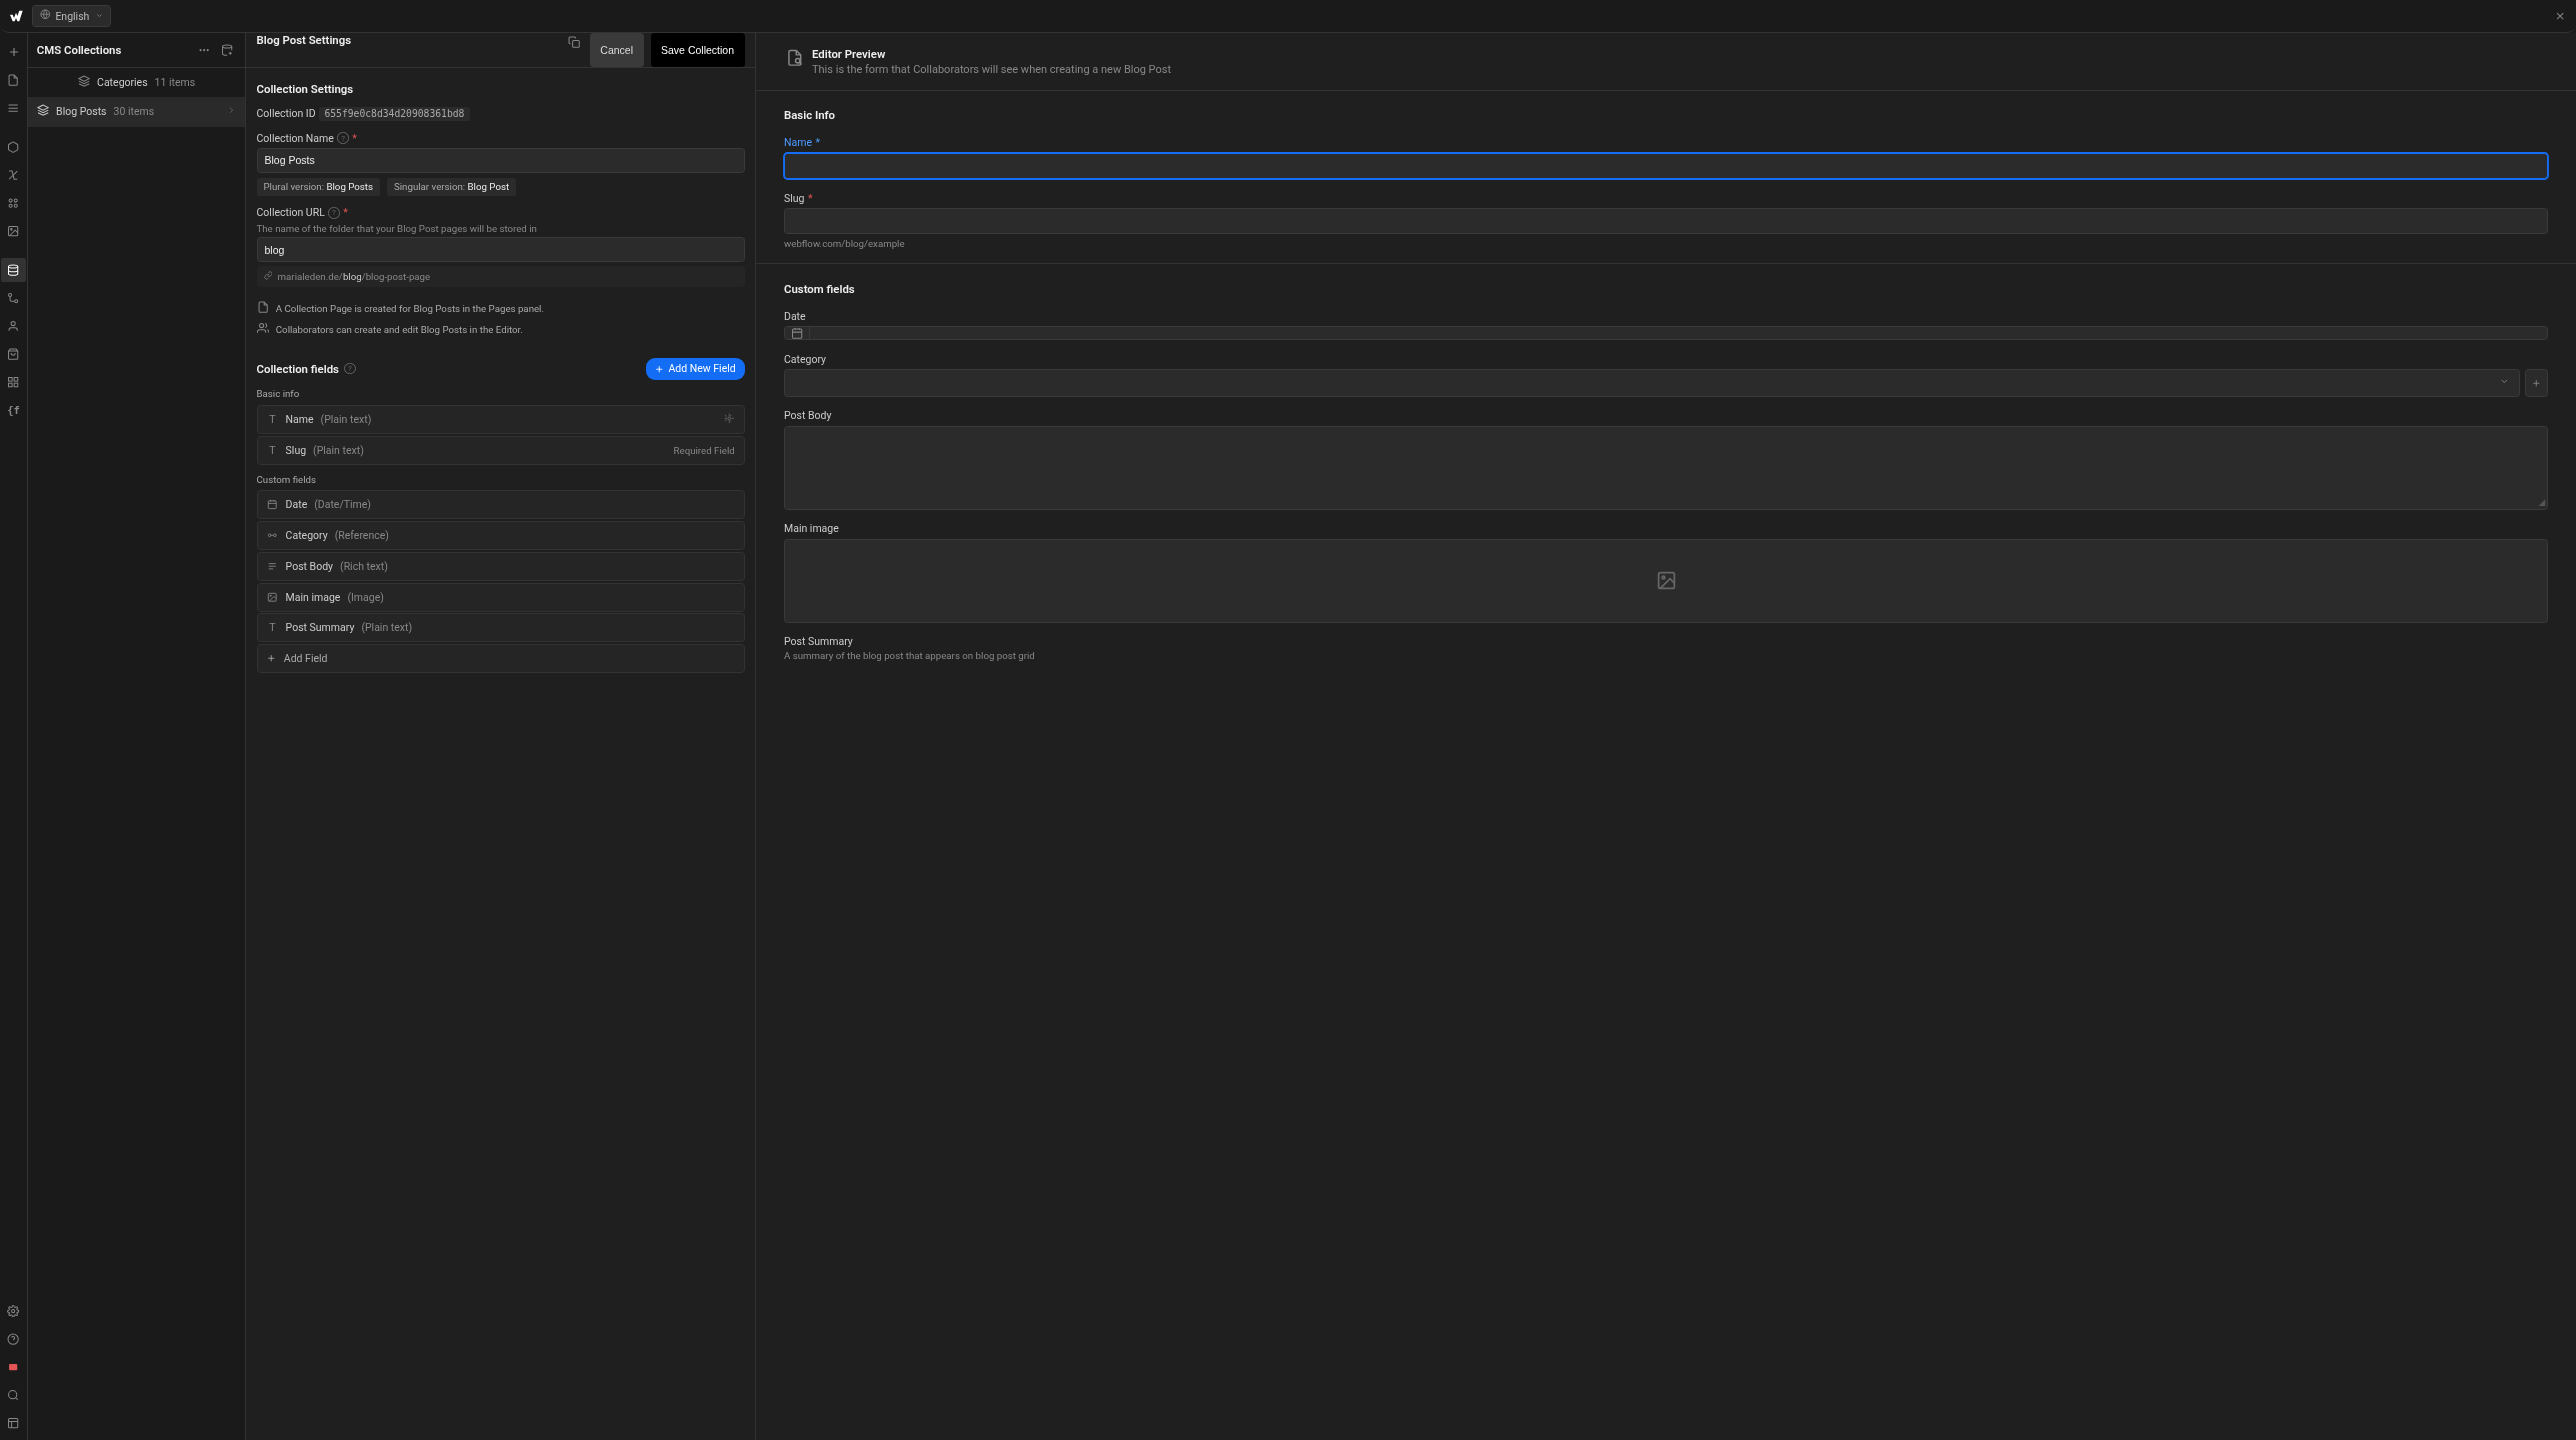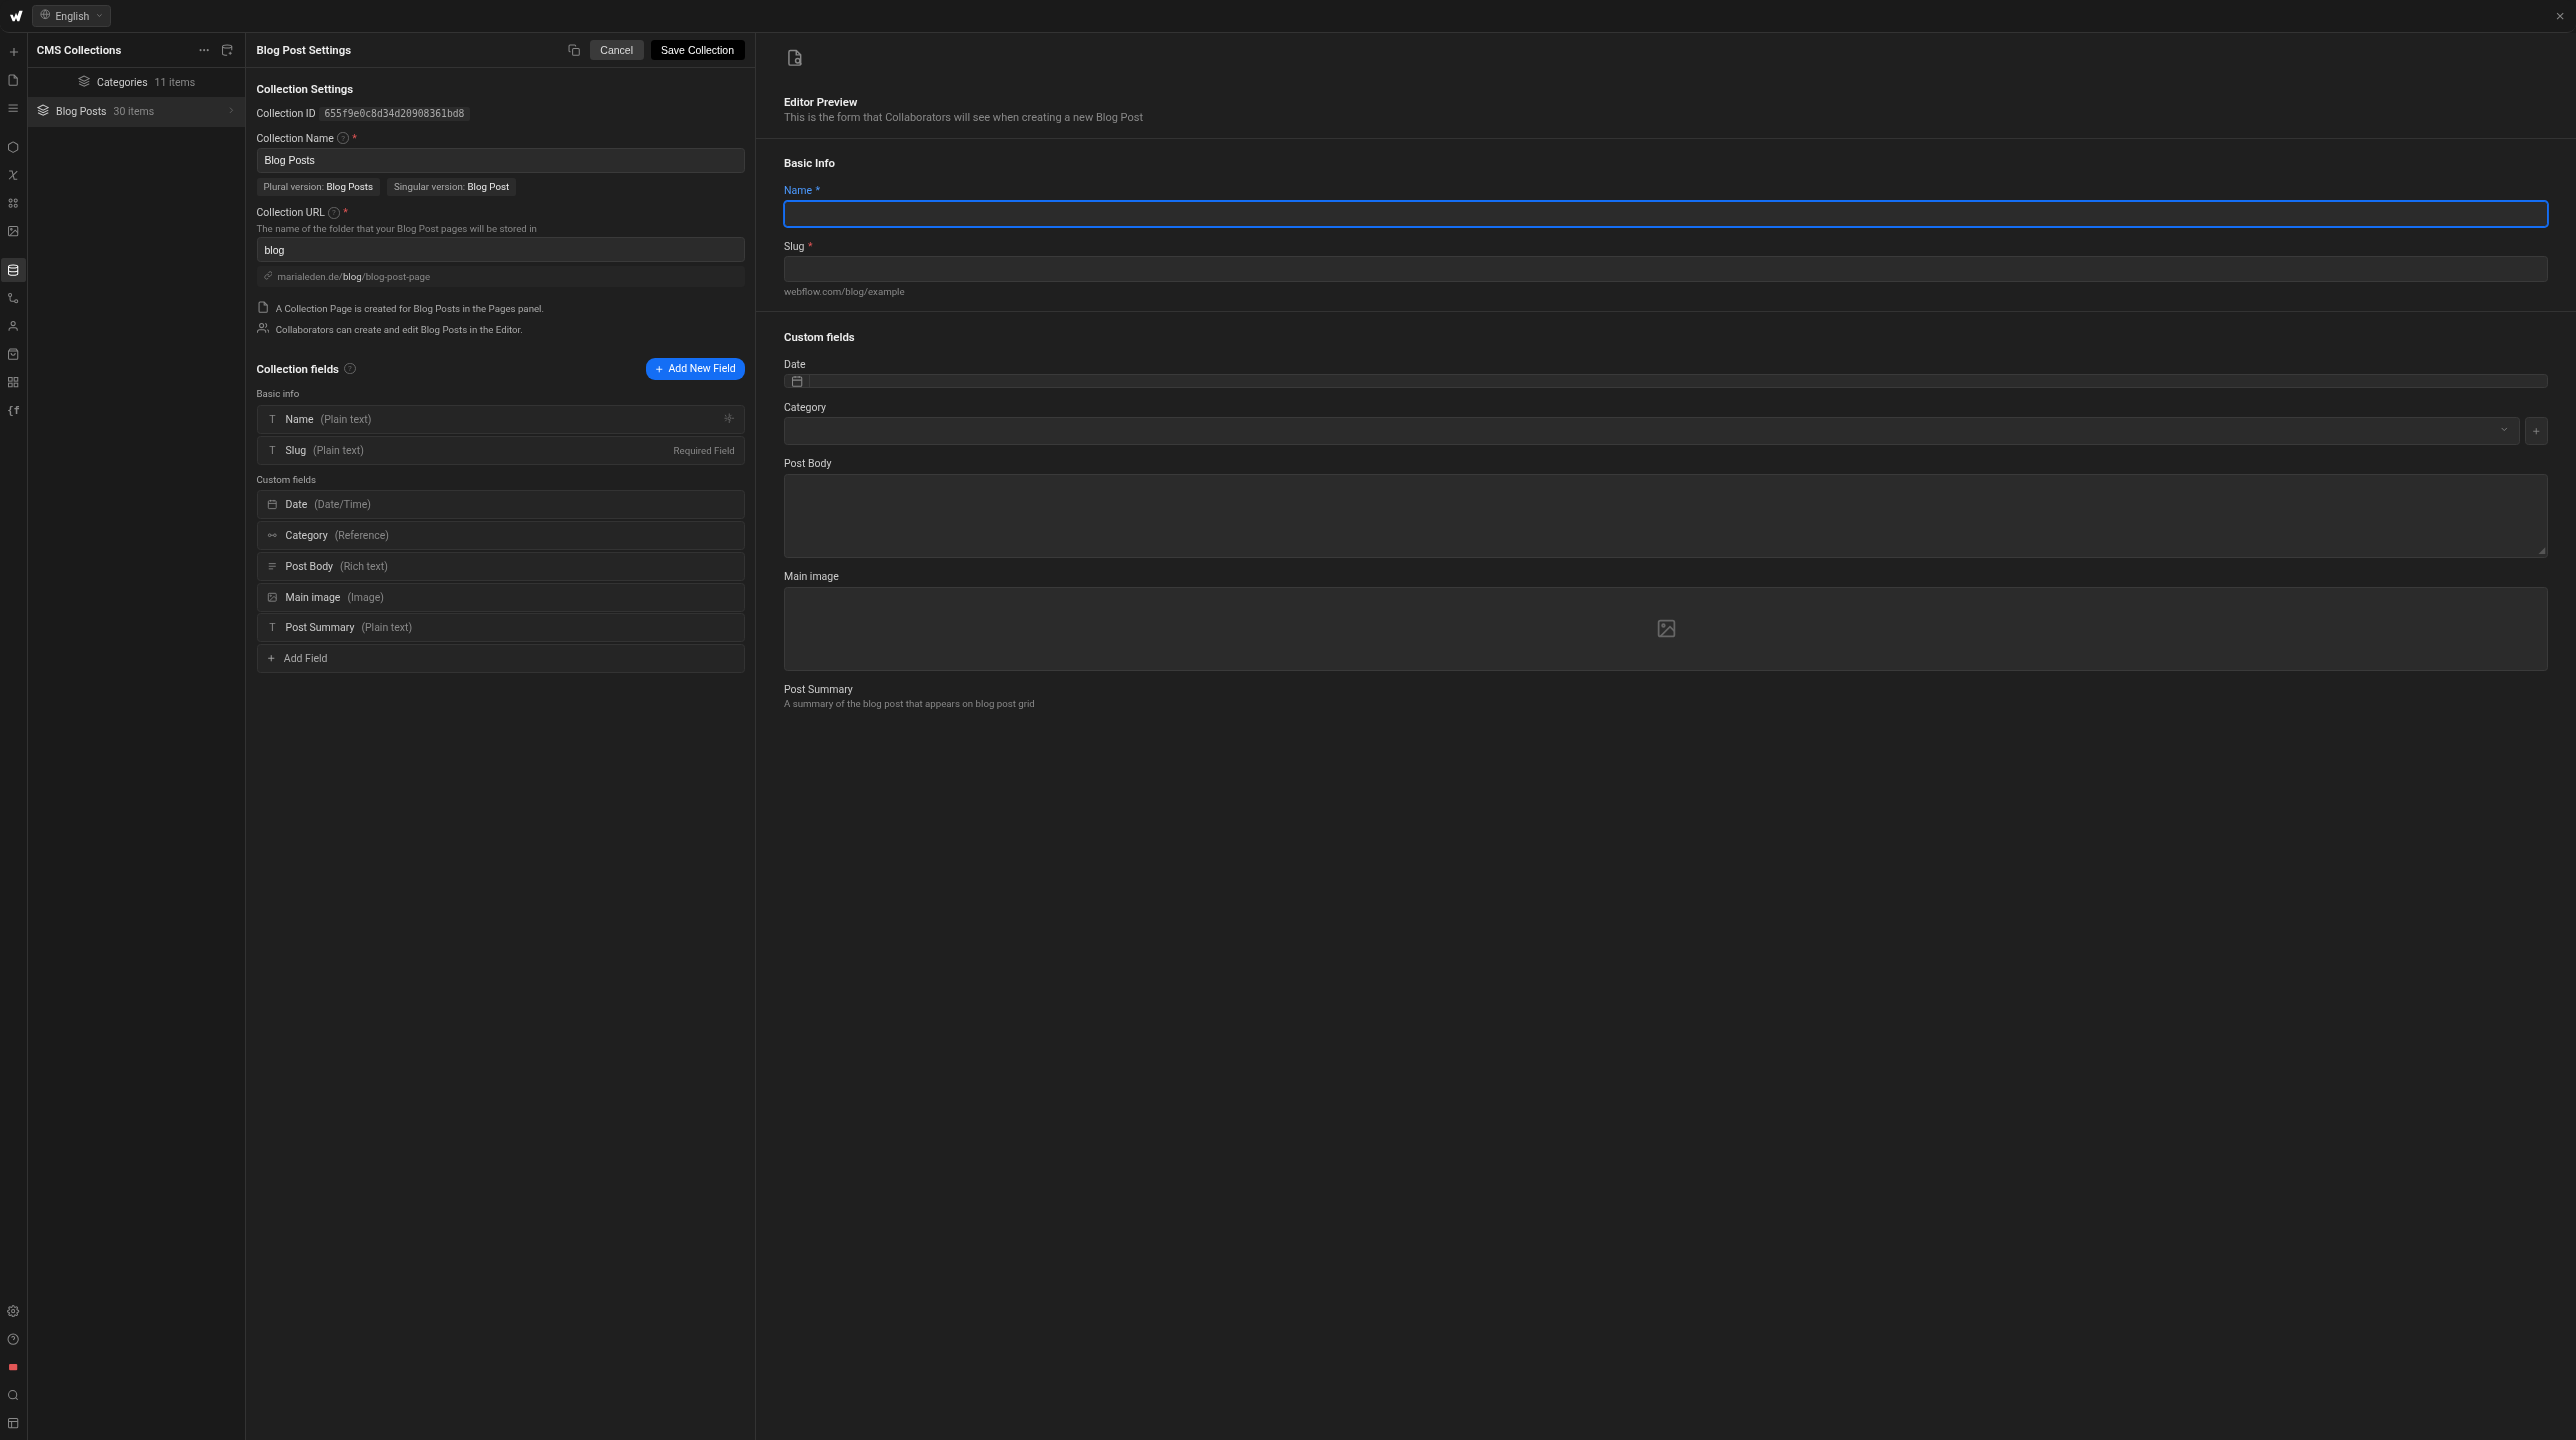--- a/index.html
+++ b/index.html
@@ -118,21 +118,20 @@
       width: 510px;
       background: #1f1f1f;
       border-right: 0.9px solid #333;
       display: flex;
       flex-direction: column;
       overflow: hidden;
     }
     .settings-header {
       height: 35px;
       display: flex;
-      align-items: center;
       padding: 0 10.5px;
       border-bottom: 0.9px solid #333;
       gap: 7px;
     }
     .settings-title {
       font-weight: 600;
       font-size: 11.4px;
       color: #eee;
       flex: 1;
     }
@@ -275,22 +274,21 @@
     }
     .preview-panel {
       flex: 1;
       background: #1f1f1f;
       overflow-y: auto;
     }
     .preview-header {
       padding: 14px 28px;
       border-bottom: 0.9px solid #333;
       display: flex;
-      gap: 27px;
-      flex-direction: column;
+      gap: 7px;
     }
     .preview-icon {
       width: 21px; height: 21px;
       display: flex; align-items: center; justify-content: center;
       color: #888;
     }
     .preview-title {
       font-weight: 600;
       font-size: 11.4px;
       color: #eee;

